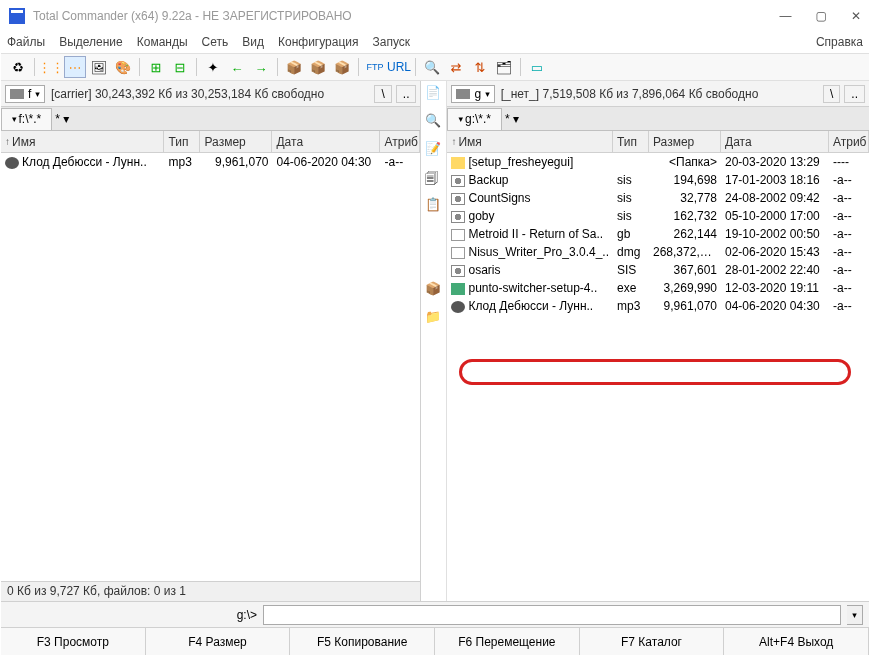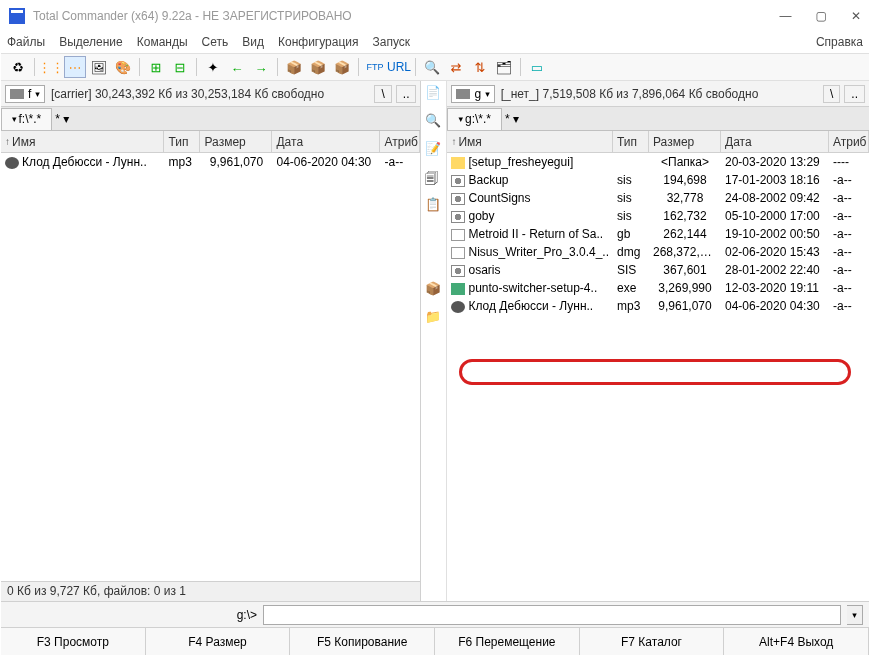--- a/index.html
+++ b/index.html
@@ -38,21 +38,21 @@
 .frow { display: flex; height: 18px; align-items: center; }
 .frow .col { padding: 0 4px; overflow: hidden; white-space: nowrap; text-overflow: ellipsis; }
 .frow .ficon { width: 14px; height: 12px; display: inline-block; margin-right: 3px; vertical-align: middle; }
 .ic-folder { background: #ffd966; }
 .ic-file { background: #fff; border: 1px solid #999; }
 .ic-exe { background: #4a7; }
 .ic-mp3 { background: #555; border-radius: 50%; }
 .ic-gear { background: radial-gradient(circle, #888 40%, transparent 40%); border: 1px solid #888; }
 .col-name { flex: 1; min-width: 0; }
 .col-type { width: 36px; }
-.col-size { width: 72px; text-align: center; }
+.col-size { width: 72px; text-align: right; }
 .col-date { width: 108px; }
 .col-attr { width: 40px; }
 .statusbar { height: 20px; padding: 2px 6px; background: #f0f0f0; border-top: 1px solid #d0d0d0; color: #333; }
 .cmdline { height: 26px; display: flex; align-items: center; padding: 0 6px; gap: 6px; background: #f4f4f4; border-top: 1px solid #d0d0d0; }
 .cmdline .prompt { min-width: 250px; text-align: right; }
 .cmdline .cmdinput { flex: 1; border: 1px solid #aaa; height: 20px; padding: 0 4px; background: #fff; }
 .cmdline .cmddrop { width: 16px; height: 20px; border: 1px solid #aaa; border-left: none; text-align: center; background: #f0f0f0; cursor: pointer; font-size: 9px; line-height: 18px; }
 .fnbar { height: 28px; display: flex; border-top: 1px solid #d0d0d0; }
 .fnbar .fnbtn { flex: 1; border-right: 1px solid #d0d0d0; display: flex; align-items: center; justify-content: center; cursor: pointer; background: #f8f8f8; }
 .highlight-box { border: 3px solid #d82020; border-radius: 14px; position: absolute; pointer-events: none; }

